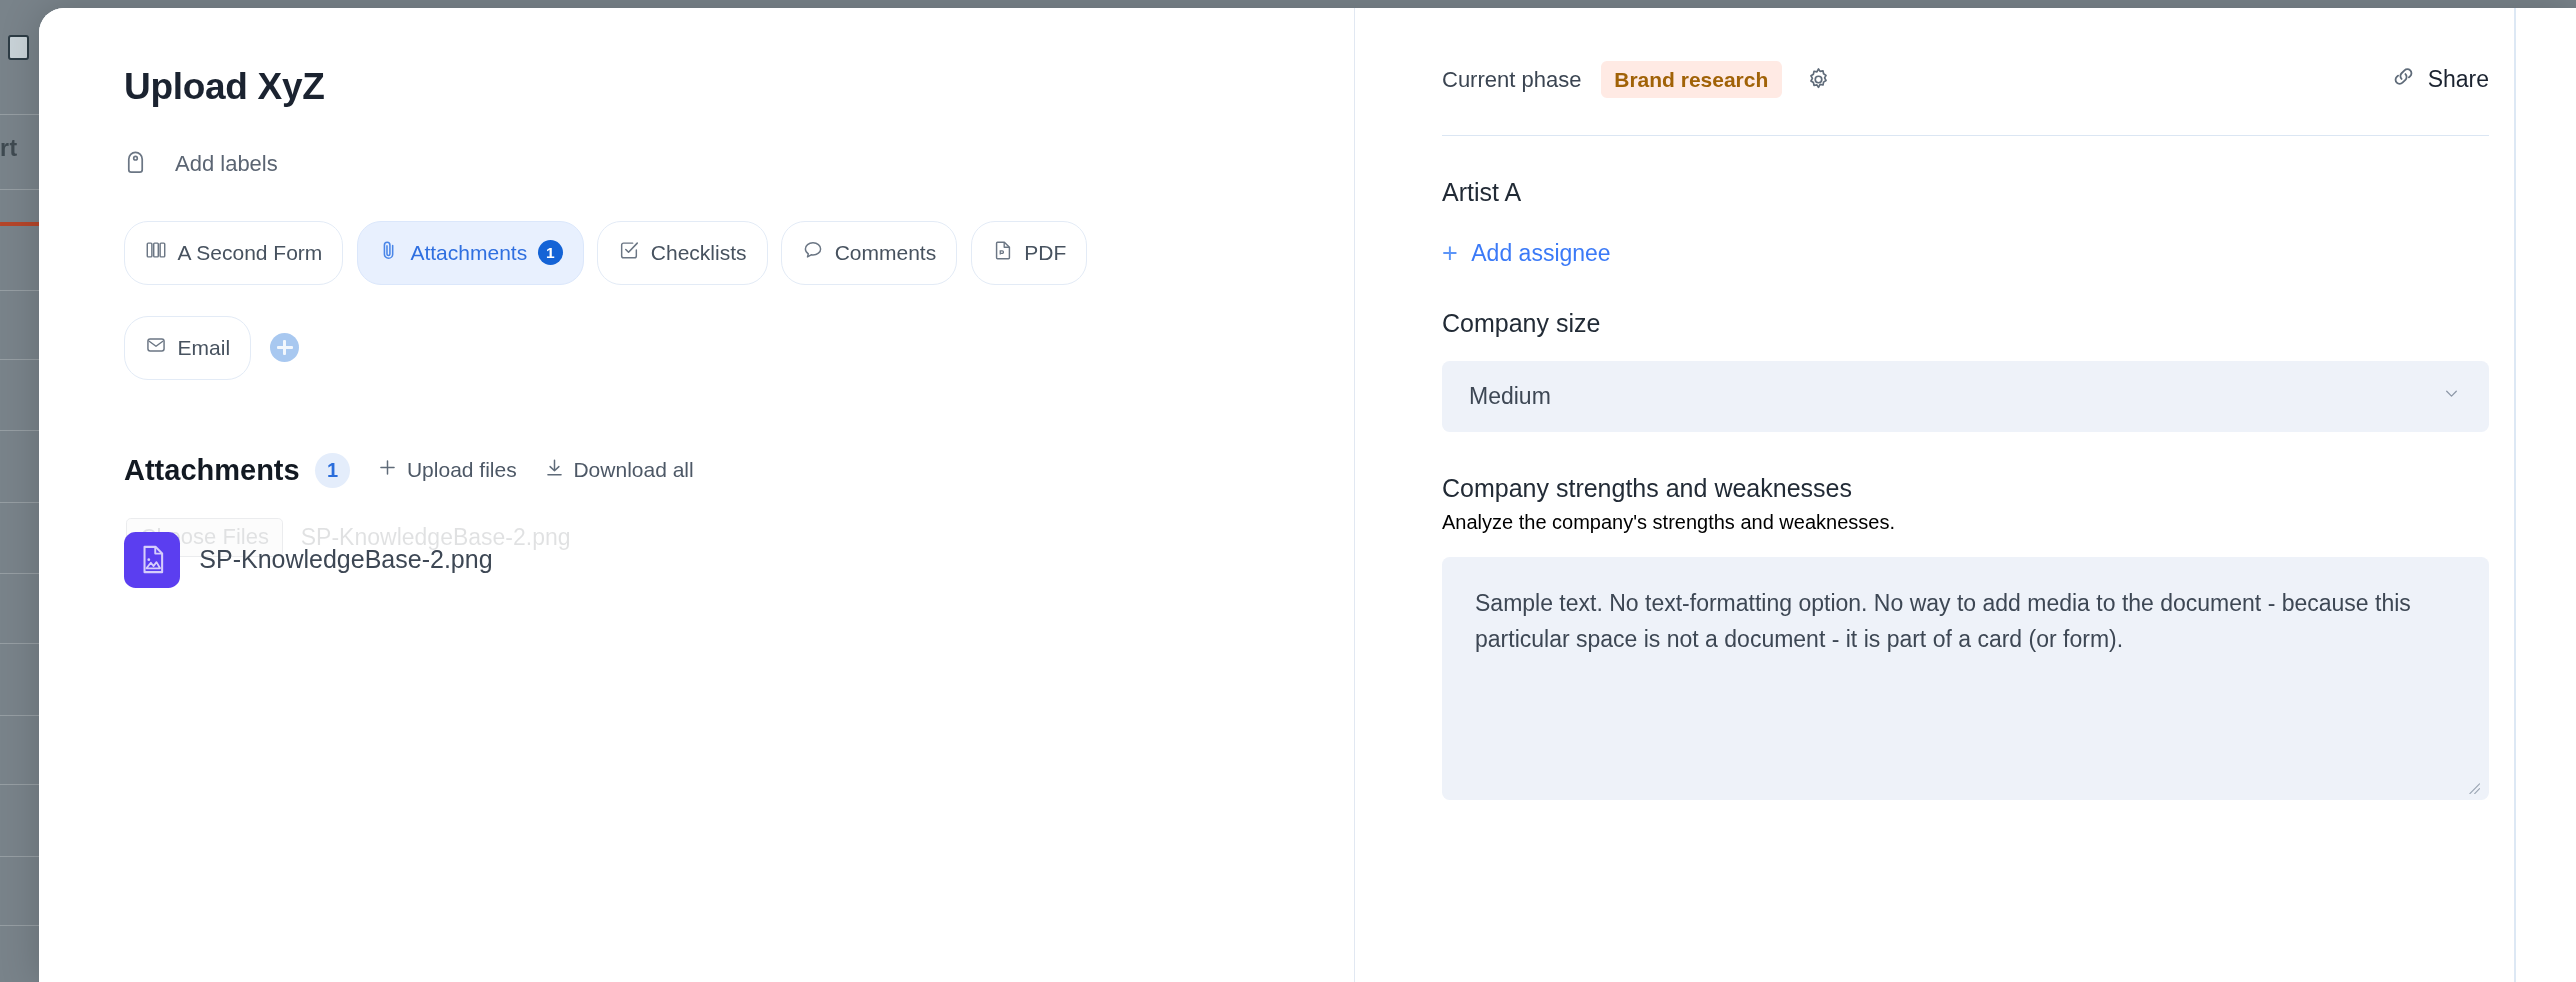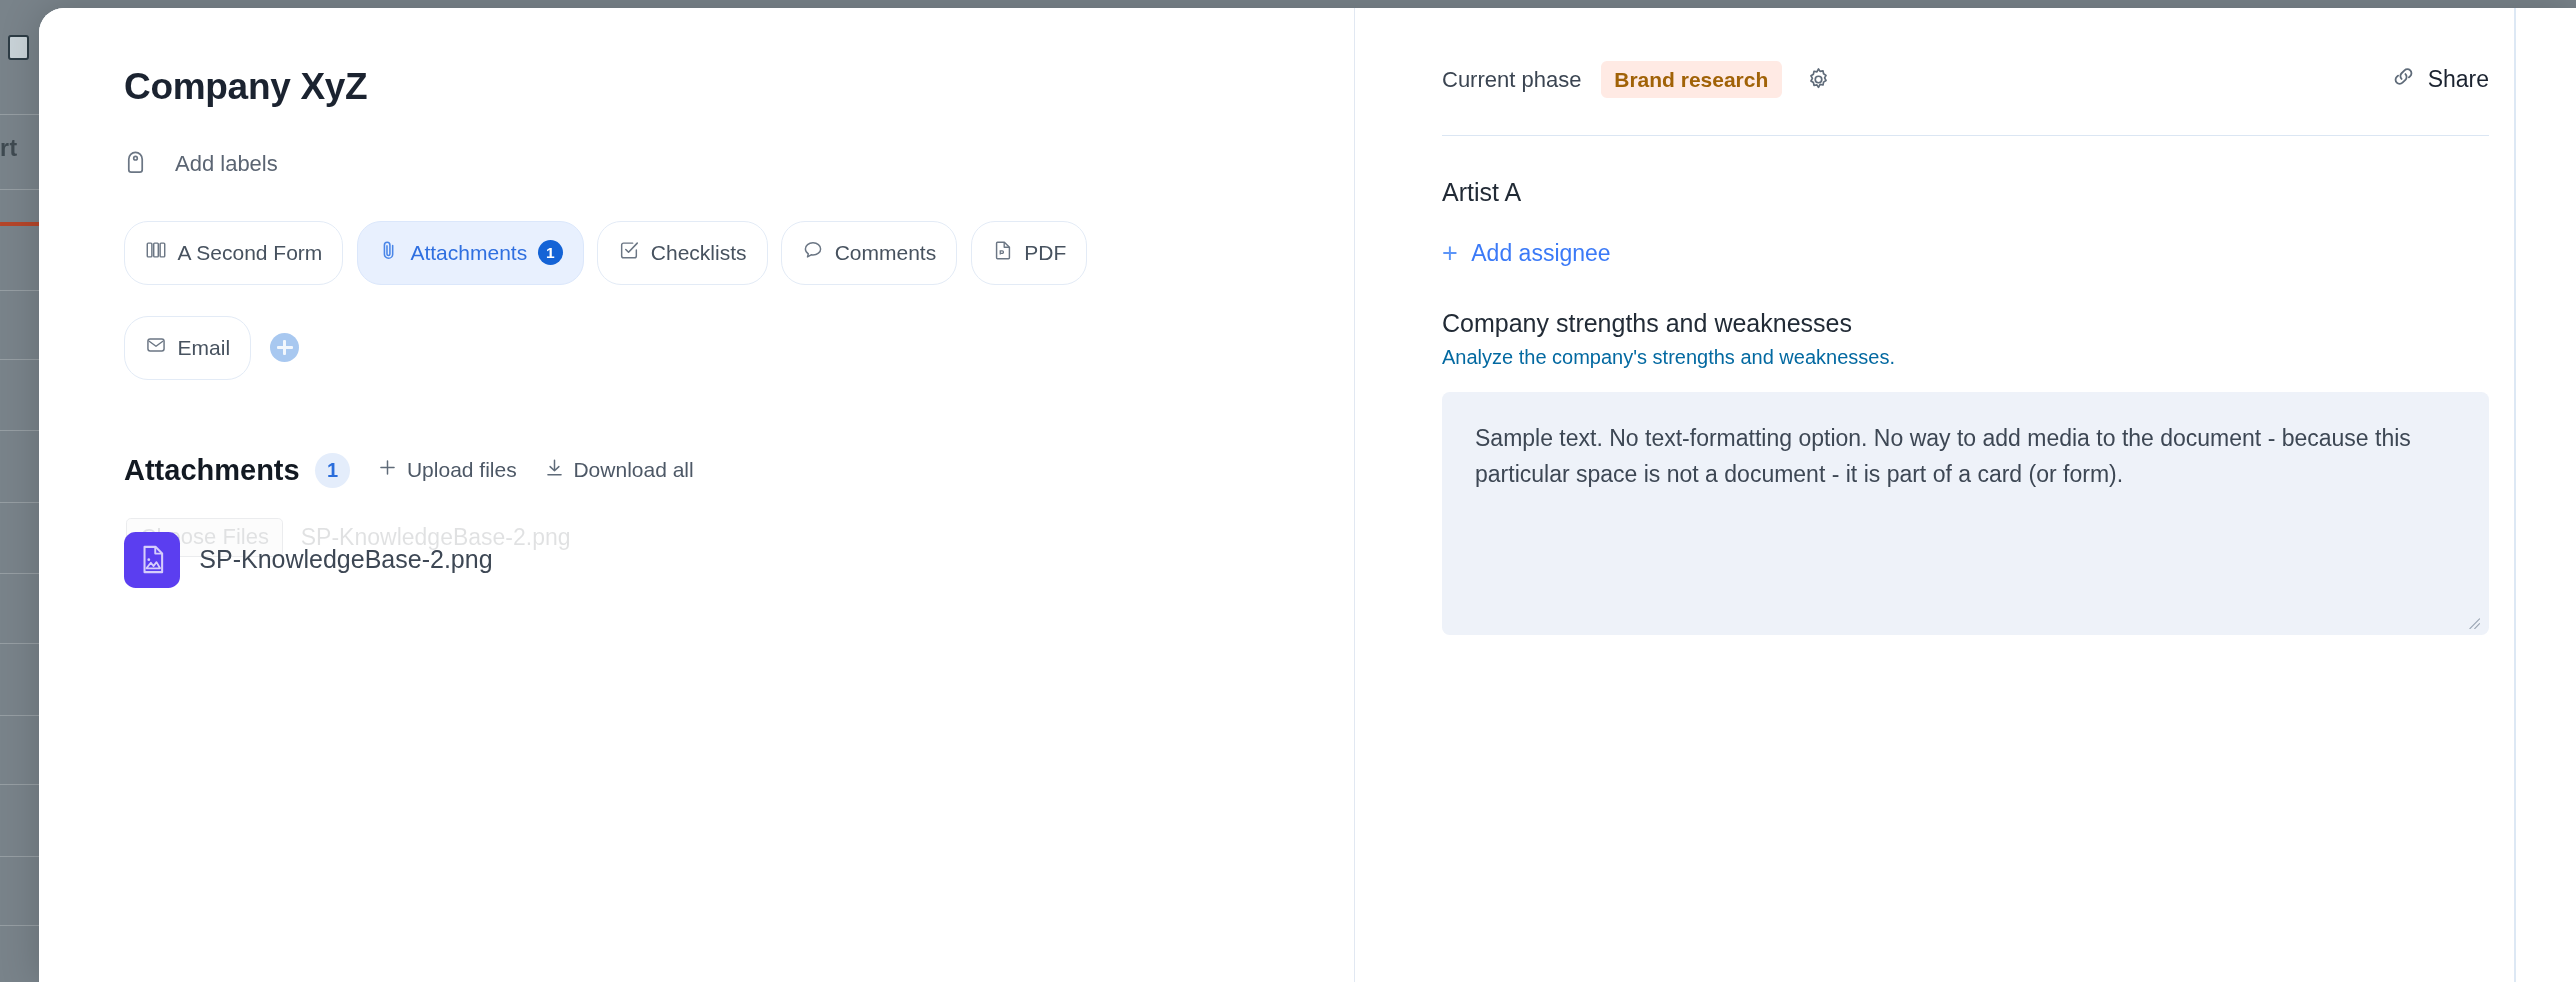--- a/index.html
+++ b/index.html
@@ -302,21 +302,21 @@
   }
 
   .field-block { margin-top: 42px; }
   .field-label {
     font-size: 25px;
     color: #222b36;
     font-weight: 400;
   }
   .field-help {
     font-size: 20px;
-    color: #0369a1;
+    color: #000000;
     margin-top: 8.7px;
   }
 
   #add-assignee {
     display: inline-flex;
     align-items: center;
     gap: 13.5px;
     margin-top: 33px;
     color: #3b7af7;
     font-size: 23px;
@@ -388,21 +388,21 @@
   <div class="bd-row" style="top:715px"></div>
   <div class="bd-row" style="top:784px"></div>
   <div class="bd-row" style="top:856px"></div>
   <div class="bd-row" style="top:925px"></div>
 </div>
 
 <div id="modal">
 
   <div id="left-panel">
 
-    <div id="card-title">Company XyZ</div>
+    <div id="card-title">Upload XyZ</div>
 
     <div id="add-labels-row">
       <span>
         <svg width="23" height="25" viewBox="0 0 24 26" fill="none">
           <path d="M5 9.5a7 7 0 0 1 14 0v11a2.5 2.5 0 0 1-2.5 2.5h-9A2.5 2.5 0 0 1 5 20.5v-11Z" stroke="#6b7684" stroke-width="1.8"></path>
           <circle cx="12" cy="8.5" r="1.9" stroke="#6b7684" stroke-width="1.7"></circle>
         </svg>
       </span>
       <span class="lbl">Add labels</span>
     </div>
@@ -543,20 +543,31 @@
     <div id="phase-divider"></div>
 
     <div class="field-block">
       <div class="field-label">Artist A</div>
       <div id="add-assignee">
         <span class="plus">+</span>
         <span>Add assignee</span>
       </div>
     </div>
 
+    <div class="field-block">
+      <div class="field-label">Company size</div>
+      <div id="company-size-select">
+        <span>Medium</span>
+        <span class="chev">
+          <svg width="21" height="21" viewBox="0 0 24 24" fill="none">
+            <path d="M6.5 9.5 12 15l5.5-5.5" stroke="#8e99a8" stroke-width="1.5" stroke-linecap="round" stroke-linejoin="round"></path>
+          </svg>
+        </span>
+      </div>
+    </div>
 
     <div class="field-block">
       <div class="field-label">Company strengths and weaknesses</div>
       <div class="field-help">Analyze the company's strengths and weaknesses.</div>
       <div id="strengths-textarea">
         <div id="strengths-text">Sample text. No text-formatting option. No way to add media to the document - because this particular space is not a document - it is part of a card (or form).</div>
         <span id="resize-grip">
           <svg width="13.5" height="13.5" viewBox="0 0 14 14" fill="none">
             <path d="M13 3 3 13M13 8l-5 5" stroke="#9aa5b3" stroke-width="1.2" stroke-linecap="round"></path>
           </svg>

